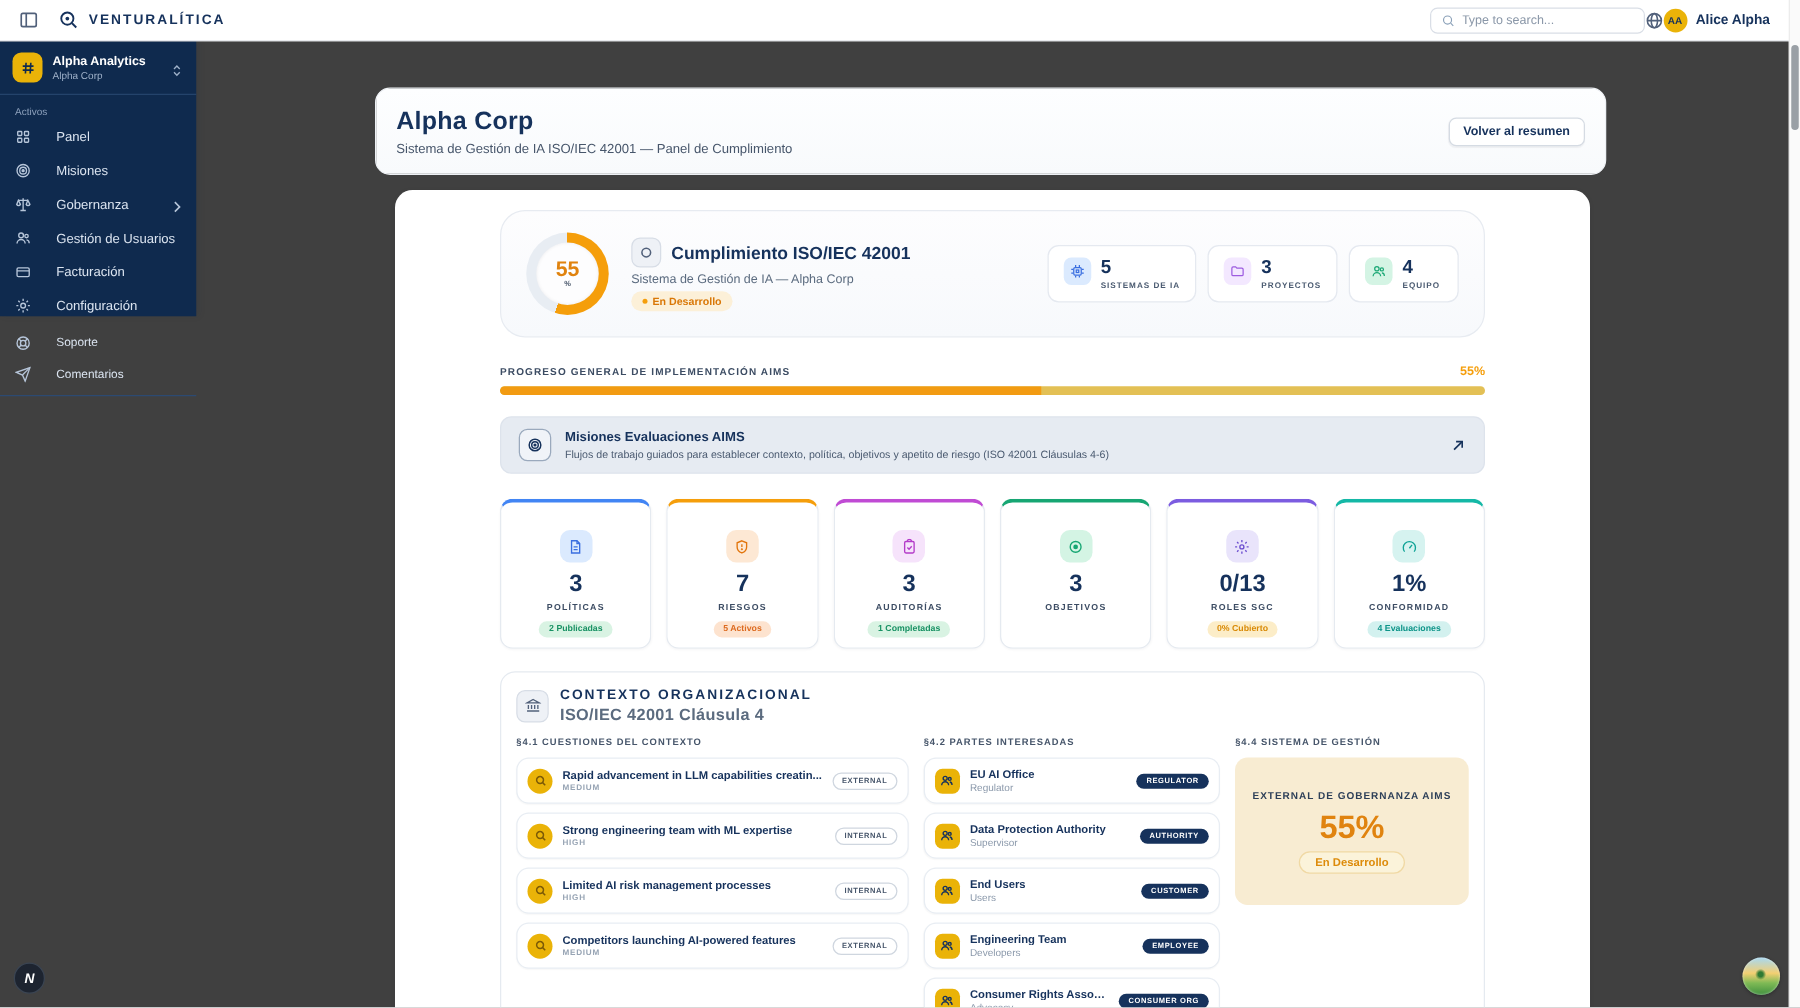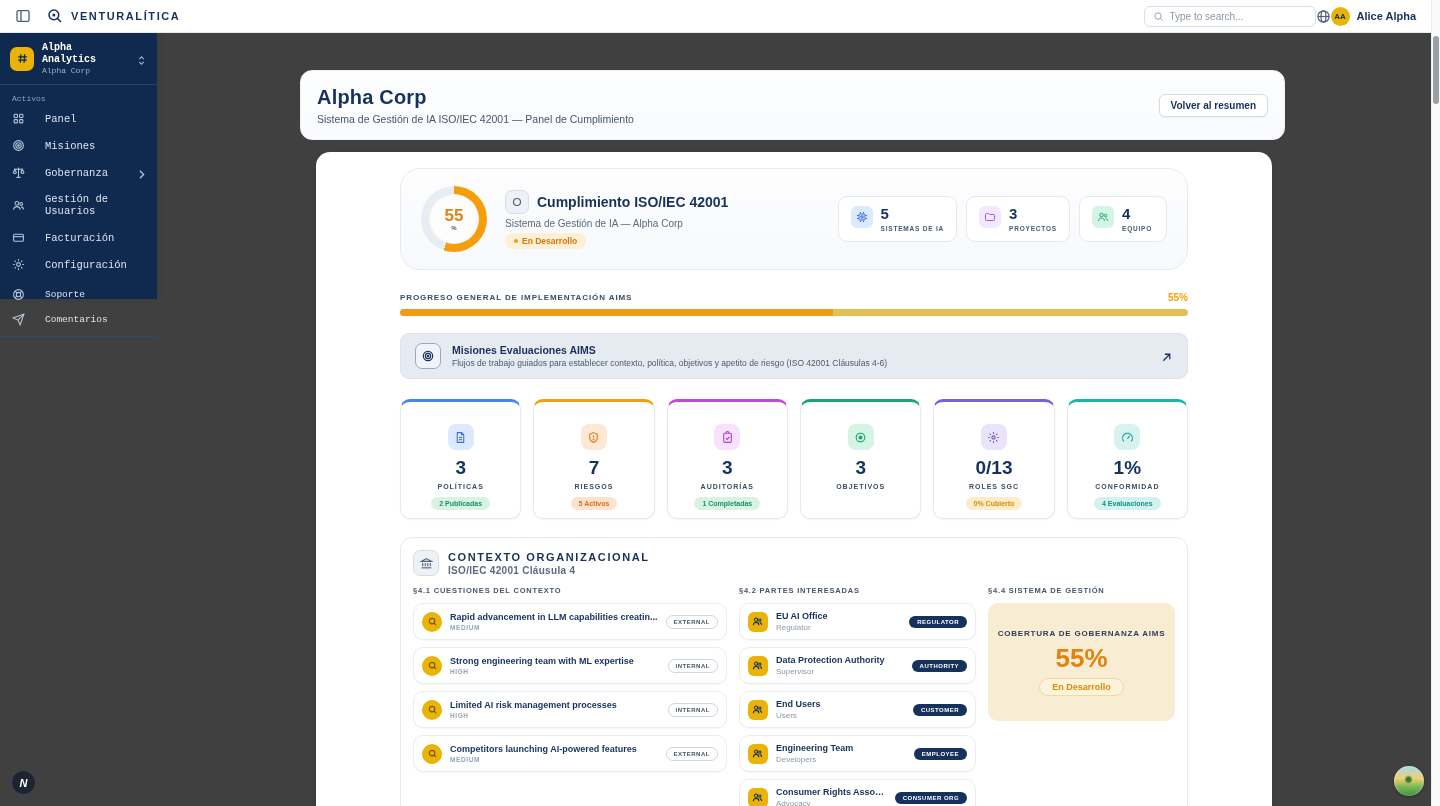--- a/index.html
+++ b/index.html
@@ -24,22 +24,22 @@
   .userchip { display:flex; align-items:center; gap:7px; cursor:pointer; margin-right:10px; }
   .avatar { width:19px; height:19px; border-radius:50%; background:#eab308; color:#16325c; font-size:8px;
             font-weight:bold; display:flex; align-items:center; justify-content:center; }
   .username { font-size:11px; font-weight:bold; color:#16325c; }
 
   
   .scrollbar { position:absolute; top:0; right:0; width:9px; height:806px; background:#fafafa; border-left:1px solid #ececec; z-index:40; }
   .scroll-thumb { position:absolute; top:36px; left:1px; width:6px; height:68px; background:#9aa0a6; border-radius:3px; }
 
   
-  .sidebar { position:absolute; top:33px; left:0; width:157px; height:266px; background:#0f2a4e; z-index:20;
-             display:flex; flex-direction:column; box-shadow:2px 0 6px rgba(15,42,78,.12);font-family:Liberation Mono, monospace; }
+  .sidebar { position:absolute; top:33px; left:0; width:157px; height:220px; background:#0f2a4e; z-index:20;
+             display:flex; flex-direction:column; box-shadow:2px 0 6px rgba(15,42,78,.12); }
   .sb-head { display:flex; align-items:center; gap:8px; padding:9px 10px; border-bottom:1px solid #24436b; cursor:pointer; }
   .sb-logo { width:24px; height:24px; border-radius:7px; background:#eab308; color:#0f2a4e; display:flex;
              align-items:center; justify-content:center; flex:0 0 auto; }
   .sb-org { flex:1; min-width:0; }
   .sb-org-name { font-size:10px; font-weight:bold; color:#fff; line-height:1.2; }
   .sb-org-sub { font-size:8px; color:#9fb1c9; }
   .sb-caret { color:#9fb1c9; width:11px; height:11px; flex:0 0 auto; }
   .sb-section { font-size:8px; color:#8ea2bd; padding:9px 12px 2px; }
   .sb-item { display:flex; align-items:center; gap:20px; padding:7px 12px; color:#dbe4f0; font-size:10.5px; cursor:pointer; }
   .sb-item svg { width:13px; height:13px; color:#b6c5d9; flex:0 0 auto; }
@@ -125,21 +125,21 @@
   .ac-orange { border-top-color:#f59e0b; } .ac-orange .sc-ic { background:#fde8d4; color:#e2750c; }
   .ac-magenta { border-top-color:#c04bd4; } .ac-magenta .sc-ic { background:#f6e3fb; color:#b43cc9; }
   .ac-green { border-top-color:#17a673; } .ac-green .sc-ic { background:#d4f4e4; color:#17a673; }
   .ac-violet { border-top-color:#7c5ce0; } .ac-violet .sc-ic { background:#e9e4fb; color:#6d4fd0; }
   .ac-teal { border-top-color:#14b8a6; } .ac-teal .sc-ic { background:#d6f3f0; color:#0fa396; }
 
   
   .context-box { margin-top:18px; border:1px solid #e5eaf0; border-radius:12px; padding:12px 12px 16px; }
   .ctx-head { display:flex; align-items:center; gap:9px; }
   .ctx-title { font-size:11px; font-weight:800; letter-spacing:1.6px; color:#16325c; }
-  .ctx-sub { font-size:10px; font-weight:bold; color:#5b6b7f; margin-top:2px; letter-spacing:.3px; }
+  .ctx-sub { font-size:13px; font-weight:bold; color:#5b6b7f; margin-top:2px; letter-spacing:.3px; }
   .ctx-cols { display:grid; grid-template-columns:1fr 1fr 1fr; gap:12px; margin-top:10px; }
   .col-head { font-size:7.5px; font-weight:bold; letter-spacing:.8px; color:#47566b; margin-bottom:8px; }
   .ctx-row { display:flex; align-items:center; gap:8px; background:#fff; border:1px solid #e8edf3; border-radius:10px;
              padding:5px 8px; margin-bottom:7px; height:37px; box-shadow:0 1px 1px rgba(16,24,40,.03); cursor:pointer; }
   .row-ic { width:20px; height:20px; background:#eab308; color:#7c5a06; display:flex; align-items:center;
             justify-content:center; flex:0 0 auto; }
   .row-ic.round { border-radius:50%; }
   .row-ic.sq { border-radius:6px; color:#16325c; }
   .row-ic svg { width:11px; height:11px; }
   .row-txt { flex:1; min-width:0; }
@@ -642,21 +642,21 @@
                   <div class="row-title">Consumer Rights Association</div>
                   <div class="row-sub normal">Advocacy</div>
                 </div>
               <span class="tag-solid">CONSUMER ORG</span>
             </div>
           </div>
 
           <div>
             <div class="col-head">§4.4 SISTEMA DE GESTIÓN</div>
             <div class="gov-panel">
-              <div class="gov-title">COBERTURA DE GOBERNANZA AIMS</div>
+              <div class="gov-title">EXTERNAL DE GOBERNANZA AIMS</div>
               <div class="gov-val">55%</div>
               <div class="gov-badge">En Desarrollo</div>
             </div>
           </div>
         </div>
       </div>
 
     </div>
   </div>
 

